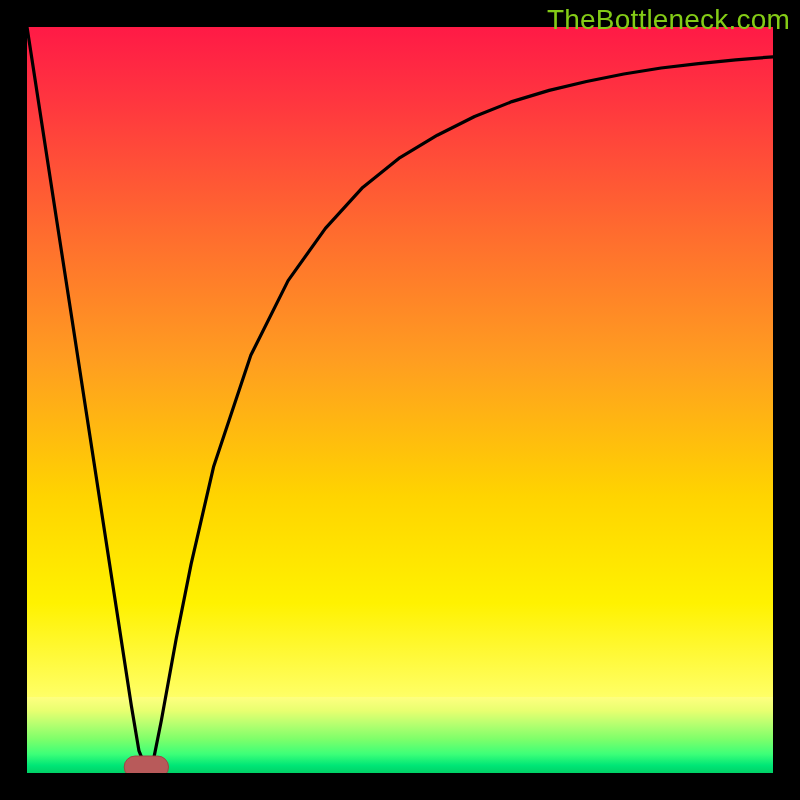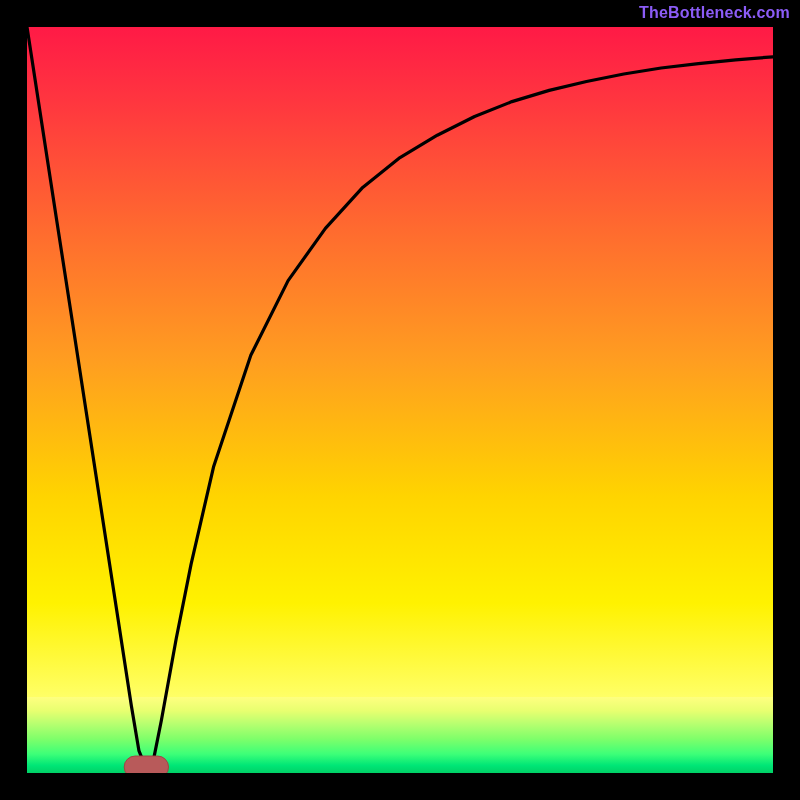--- a/index.html
+++ b/index.html
@@ -55,23 +55,23 @@
   .curve-svg {
     position: absolute;
     top: 0; left: 0;
     width: 746px;
     height: 746px;
   }
   .watermark {
     position: absolute;
     top: 4px;
     right: 10px;
-    color: #8b5cf6;
-    font-size: 16px;
-    font-weight: 700;
+    color: #84cc16;
+    font-size: 28px;
+    font-weight: 400;
     letter-spacing: 0.2px;
     user-select: none;
   }
 </style>
 </head>
 <body>
 
 <div class="frame">
 
   <div class="plot-area">

